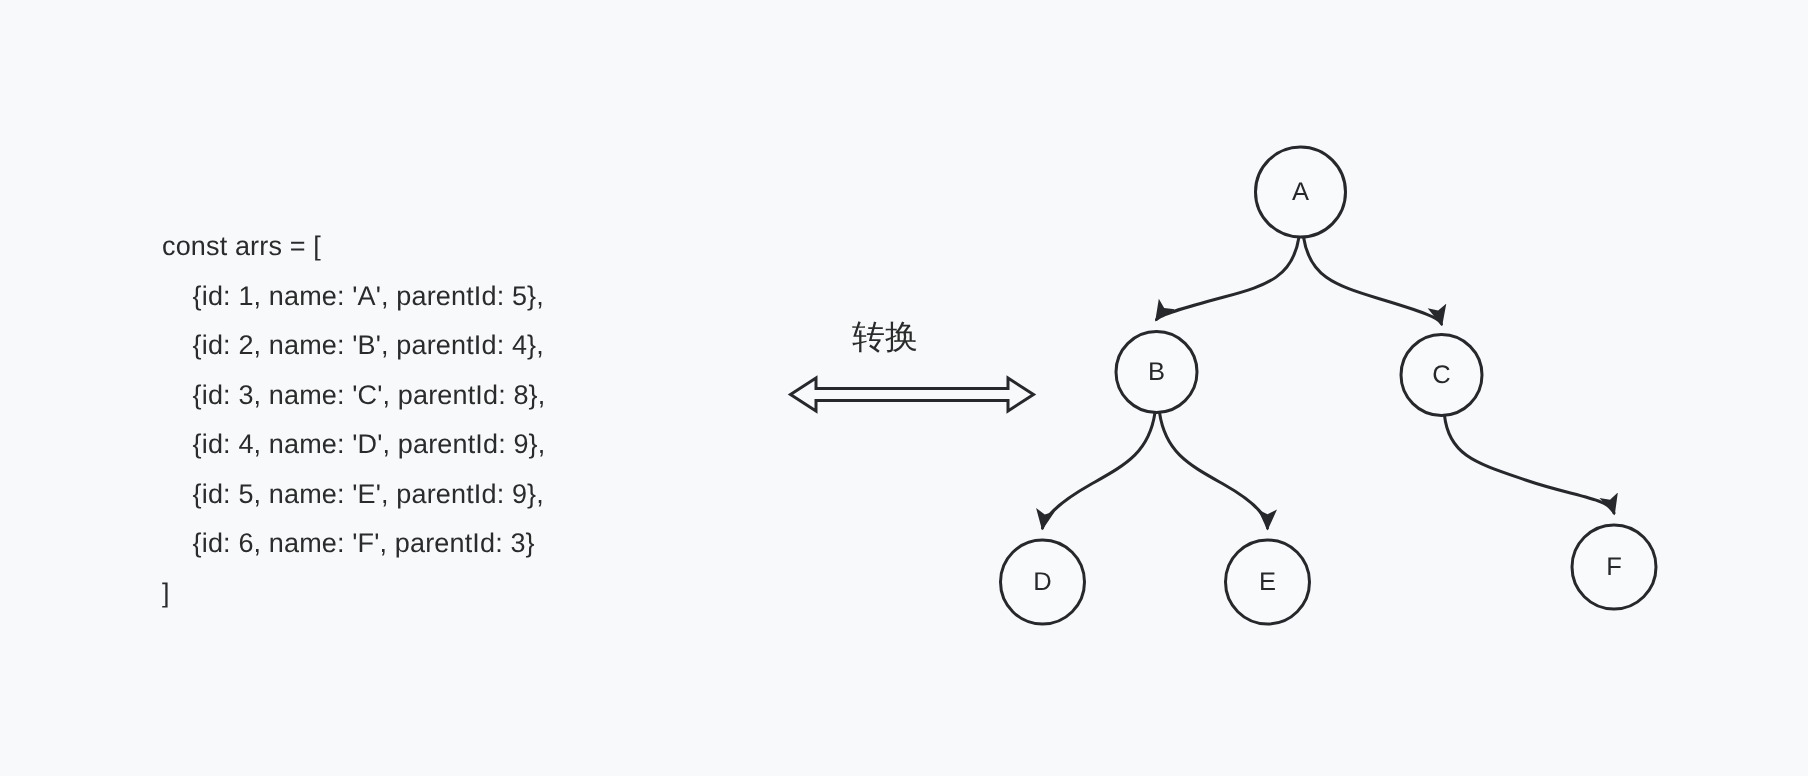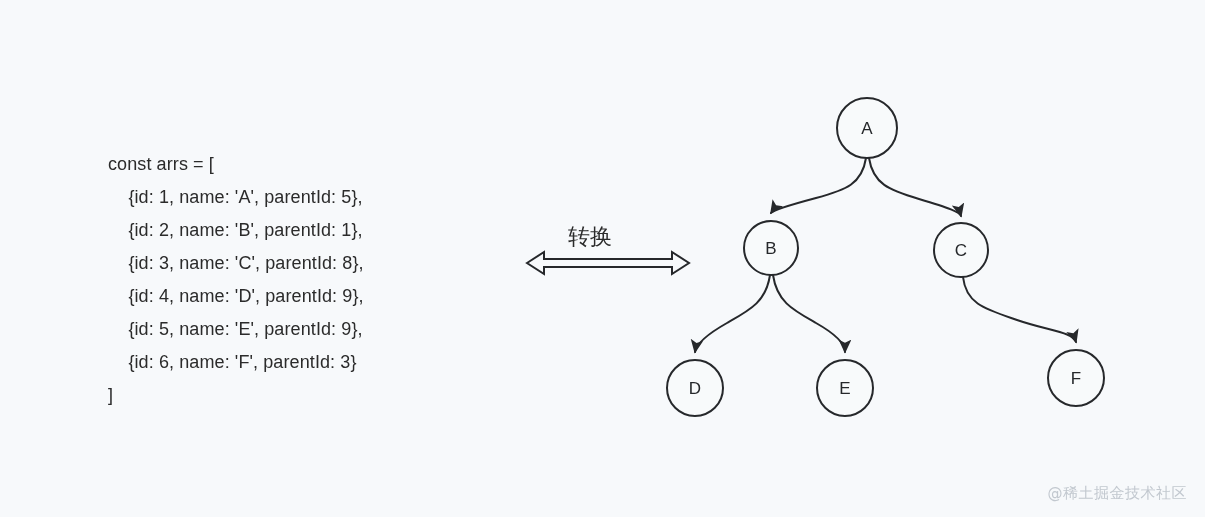--- a/index.html
+++ b/index.html
@@ -45,21 +45,21 @@
   .convert-group {
     position: absolute;
     left: 520px;
     top: 210px;
     width: 176px;
     height: 78px;
   }
   .convert-label {
     position: absolute;
     left: 48px;
-    top: 12px;
+    top: 0px;
     font-size: 22px;
     line-height: 30px;
     color: #2b2b2b;
     font-family: Liberation Serif, serif;
     white-space: nowrap;
   }
   .convert-arrow-svg {
     position: absolute;
     left: 0px;
     top: 36px;
@@ -103,21 +103,21 @@
   }
 </style>
 </head>
 <body>
 
 <div id="diagram-root">
 
   <div class="code-panel">
     <div class="code-line">const arrs = [</div>
     <div class="code-line">    {id: 1, name: 'A', parentId: 5},</div>
-    <div class="code-line">    {id: 2, name: 'B', parentId: 1},</div>
+    <div class="code-line">    {id: 2, name: 'B', parentId: 4},</div>
     <div class="code-line">    {id: 3, name: 'C', parentId: 8},</div>
     <div class="code-line">    {id: 4, name: 'D', parentId: 9},</div>
     <div class="code-line">    {id: 5, name: 'E', parentId: 9},</div>
     <div class="code-line">    {id: 6, name: 'F', parentId: 3}</div>
     <div class="code-line">]</div>
   </div>
 
   <div class="convert-group">
     <div class="convert-label">转换</div>
     <svg class="convert-arrow-svg" width="176" height="34" viewBox="0 0 176 34">
@@ -160,15 +160,14 @@
     <g>
       <circle class="node-circle" cx="215" cy="308" r="28"></circle>
       <text class="node-label" x="215" y="308">E</text>
     </g>
     <g>
       <circle class="node-circle" cx="446" cy="298" r="28"></circle>
       <text class="node-label" x="446" y="298">F</text>
     </g>
   </svg>
 
-  <div class="watermark">@稀土掘金技术社区</div>
 
 </div>
 
 </body></html>

